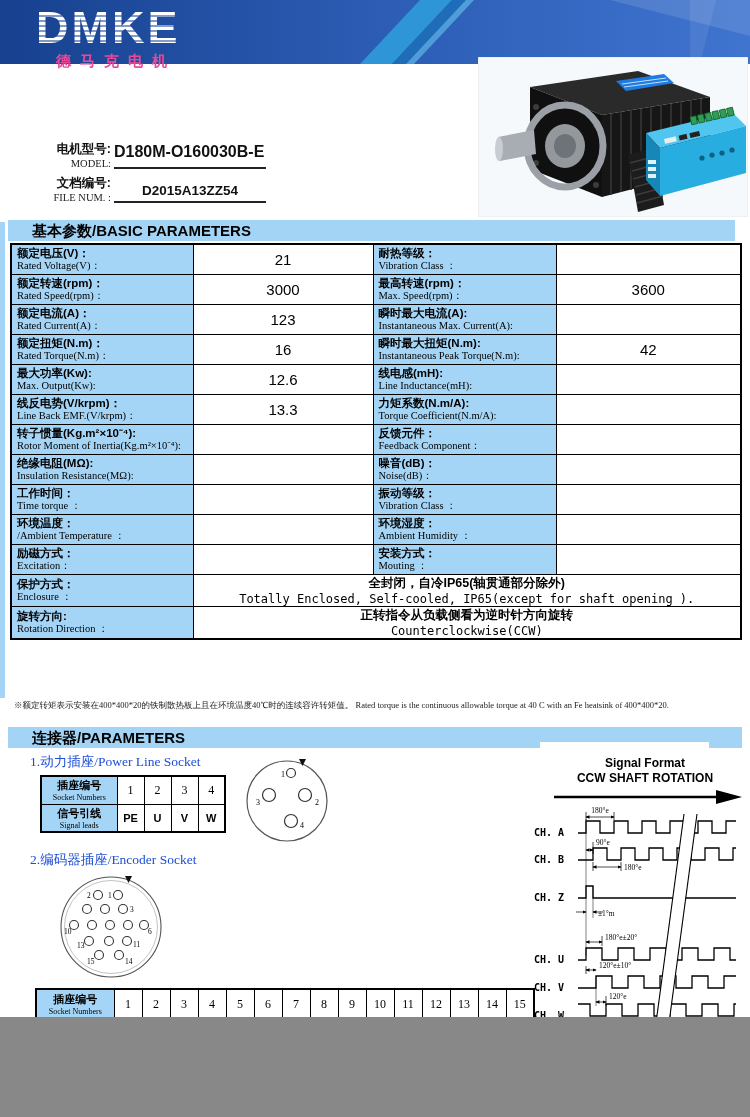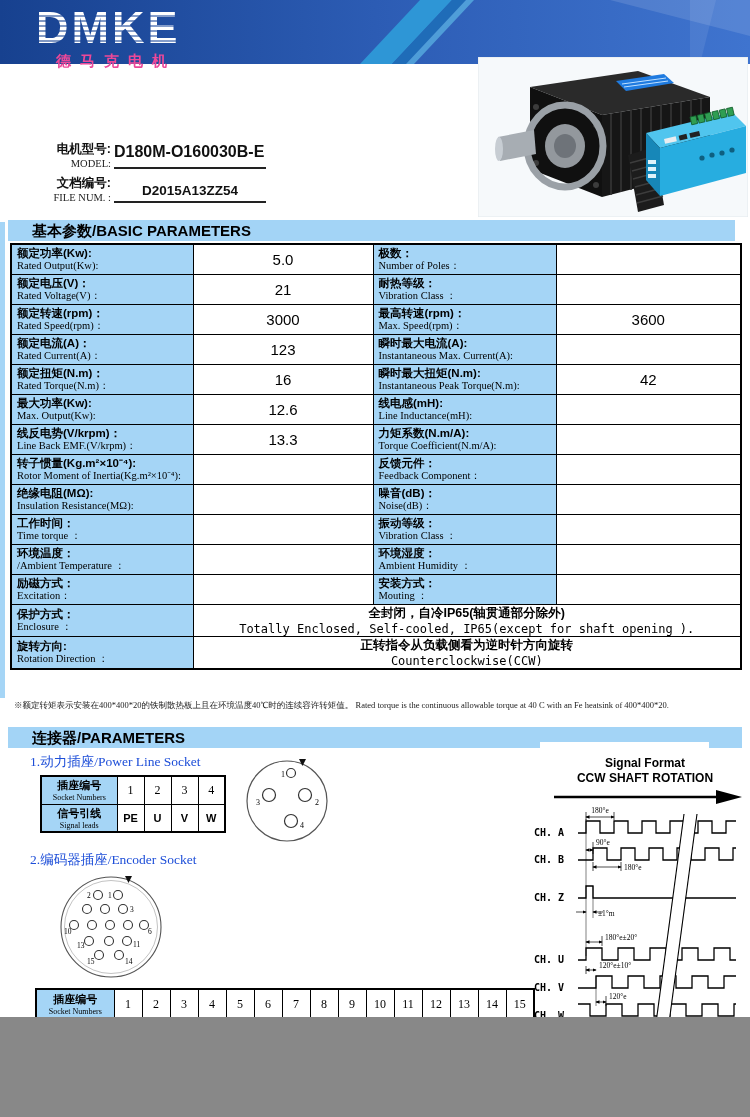--- a/index.html
+++ b/index.html
@@ -204,32 +204,20 @@
   <table class="basic">
     <colgroup>
         <col style="width:182px">
         <col style="width:180px">
         <col style="width:183px">
         <col style="width:185px">
       </colgroup>
     <tbody>
       <tr>
         <td class="lab">
-            <div class="cn">额定功率(Kw):</div>
-            <div class="en">Rated Output(Kw):</div>
-          </td>
-        <td class="val">5.0</td>
-        <td class="lab">
-            <div class="cn">极数：</div>
-            <div class="en">Number of Poles：</div>
-          </td>
-        <td class="val"></td>
-      </tr>
-      <tr>
-        <td class="lab">
             <div class="cn">额定电压(V)：</div>
             <div class="en">Rated Voltage(V)：</div>
           </td>
         <td class="val">21</td>
         <td class="lab">
             <div class="cn">耐热等级：</div>
             <div class="en">Vibration Class ：</div>
           </td>
         <td class="val"></td>
       </tr>

